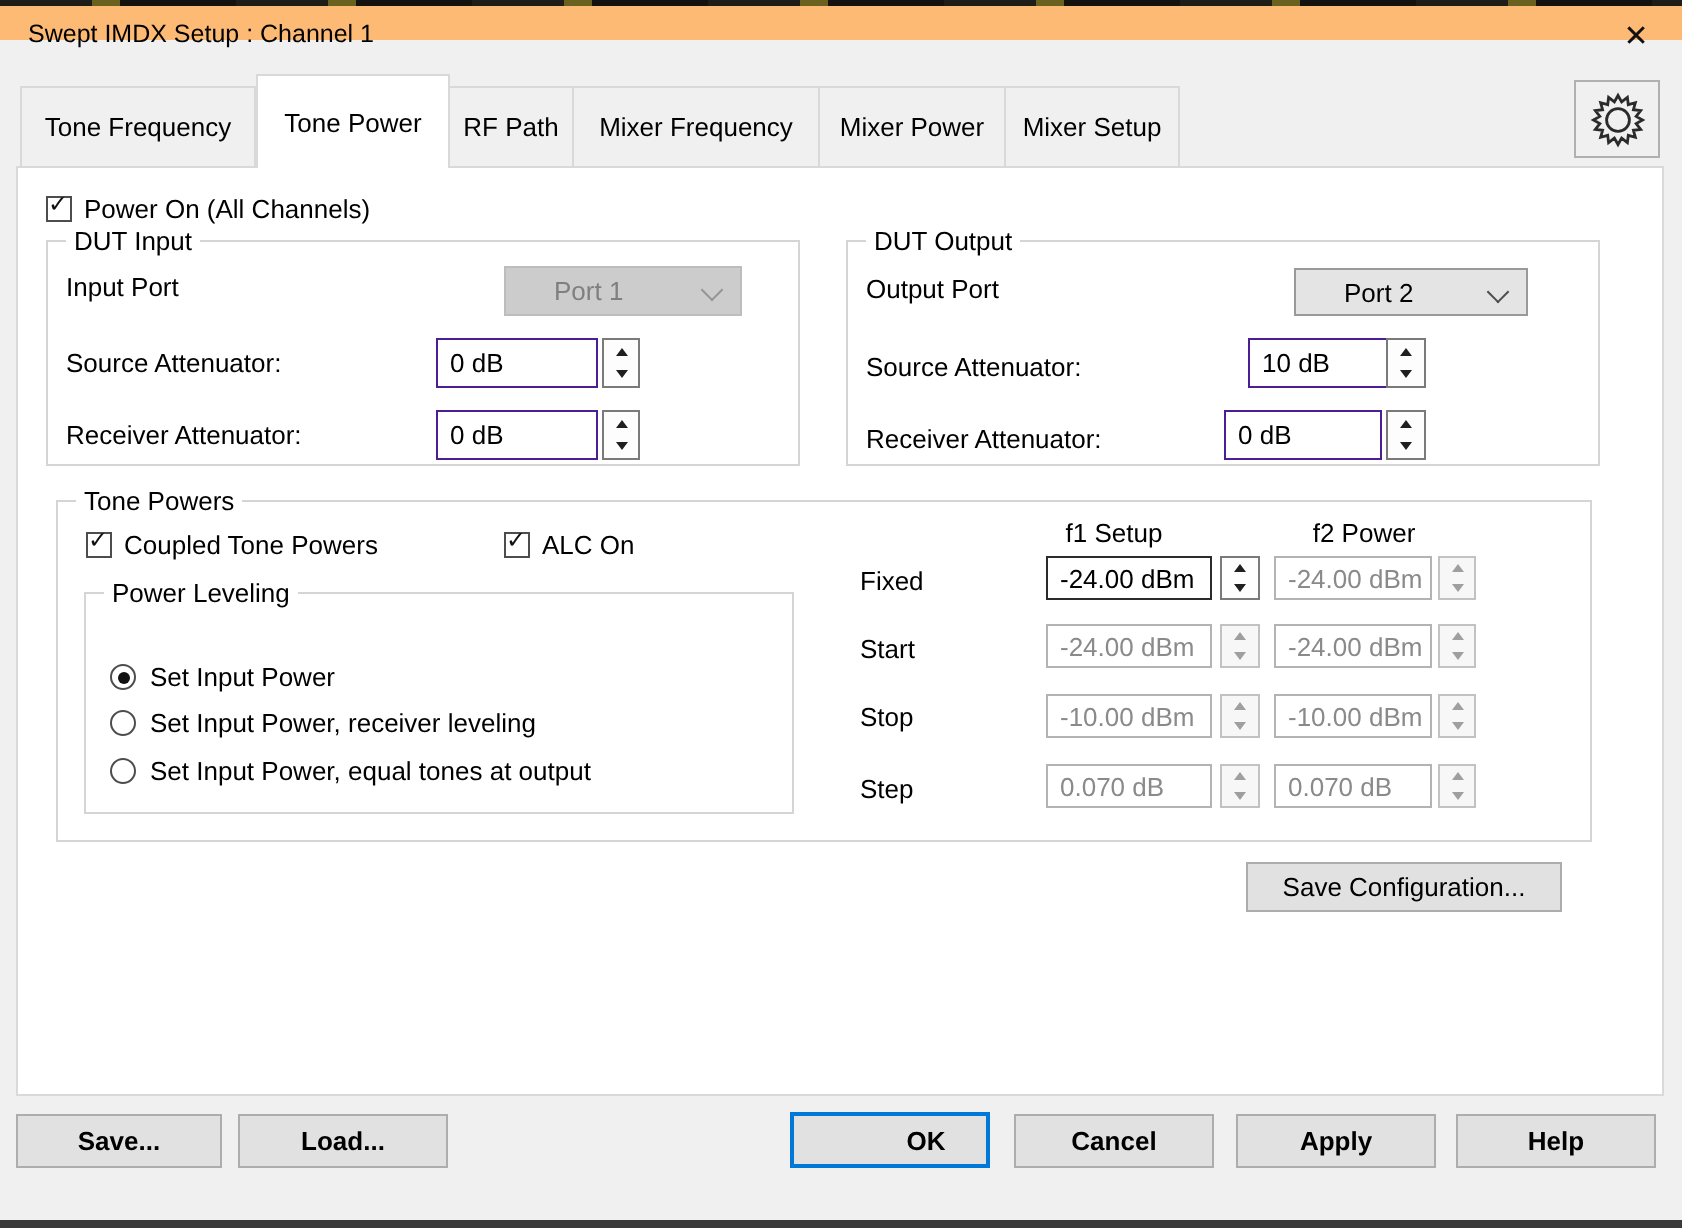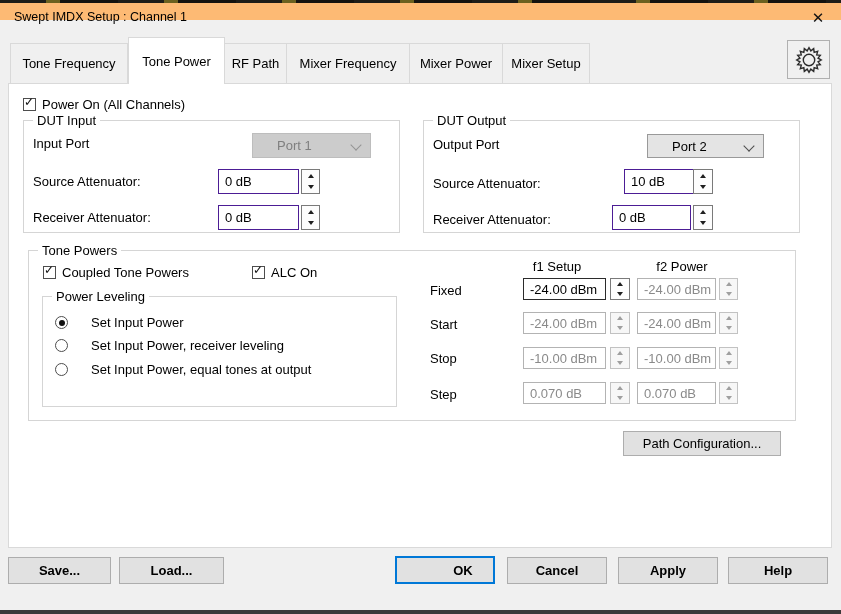--- a/index.html
+++ b/index.html
@@ -23,21 +23,21 @@
   .tab.selected{height:47px;background:#fff;border-bottom:none;border-left-width:1px;position:relative;z-index:4;}
   .t1{width:118px}.t2{width:97px}.t3{width:62px}.t4{width:123px}.t5{width:93px}.t6{width:87px}
   .gear-btn{position:absolute;left:787px;top:40px;width:43px;height:39px;background:#f0f0f0;border:1px solid #b0b0b0;
        box-sizing:border-box;display:flex;align-items:center;justify-content:center;z-index:3;}
   .group{position:absolute;border:1px solid #d5d5d5;box-sizing:border-box;background:#fff;z-index:2;}
   .glabel{position:absolute;top:-8px;left:9px;background:#fff;padding:0 4px;line-height:15px;white-space:nowrap;}
   .lbl{position:absolute;white-space:nowrap;z-index:2;}
   .check{position:absolute;display:flex;align-items:center;gap:6px;z-index:2;white-space:nowrap;}
   .cbox{width:13px;height:13px;border:1px solid #4d4d4d;background:#fff;box-sizing:border-box;position:relative;flex:0 0 auto;}
   .cbox .mark{position:absolute;left:0px;top:-3px;font-size:12px;color:#111;line-height:13px;}
-  .radio{position:absolute;display:flex;align-items:center;gap:23px;z-index:2;white-space:nowrap;}
+  .radio{position:absolute;display:flex;align-items:center;gap:7px;z-index:2;white-space:nowrap;margin-top:16px;}
   .rb{width:13px;height:13px;border:1px solid #4d4d4d;border-radius:50%;background:#fff;box-sizing:border-box;position:relative;flex:0 0 auto;}
   .rb.sel::after{content:"";position:absolute;left:2.5px;top:2.5px;width:6px;height:6px;border-radius:50%;background:#111;}
   .tfield{position:absolute;box-sizing:border-box;background:#fff;border:1px solid #4c1d95;
        padding-left:6px;display:flex;align-items:center;z-index:2;}
   .tfield.focusd{border-color:#2b2b2b;}
   .tfield.disabled{border-color:#b3b3b3;color:#8a8a8a;}
   .spin{position:absolute;box-sizing:border-box;border:1px solid #7a7a7a;background:#fdfdfd;display:flex;flex-direction:column;z-index:2;}
   .spin>div{flex:1;display:flex;align-items:center;justify-content:center;}
   .tri-up{width:0;height:0;border-left:3.5px solid transparent;border-right:3.5px solid transparent;border-bottom:4.5px solid #1f1f1f;}
   .tri-dn{width:0;height:0;border-left:3.5px solid transparent;border-right:3.5px solid transparent;border-top:4.5px solid #1f1f1f;}
@@ -284,21 +284,21 @@
   </div>
   <div class="spin disabled" style="left:719px;top:382px;width:19px;height:22px;">
     <div>
         <span class="tri-up"></span>
       </div>
     <div>
         <span class="tri-dn"></span>
       </div>
   </div>
 
-  <div class="btn" style="left:623px;top:431px;width:158px;height:25px;">Path Configuration...</div>
+  <div class="btn" style="left:623px;top:431px;width:158px;height:25px;">Save Configuration...</div>
 
   <div class="btn footer" style="left:8px;top:557px;width:103px;height:27px;">Save...</div>
   <div class="btn footer" style="left:119px;top:557px;width:105px;height:27px;">Load...</div>
   <div class="btn footer default" style="left:395px;top:556px;width:100px;height:28px;">OK</div>
   <div class="btn footer" style="left:507px;top:557px;width:100px;height:27px;">Cancel</div>
   <div class="btn footer" style="left:618px;top:557px;width:100px;height:27px;">Apply</div>
   <div class="btn footer" style="left:728px;top:557px;width:100px;height:27px;">Help</div>
 </div>
 
 </body></html>

